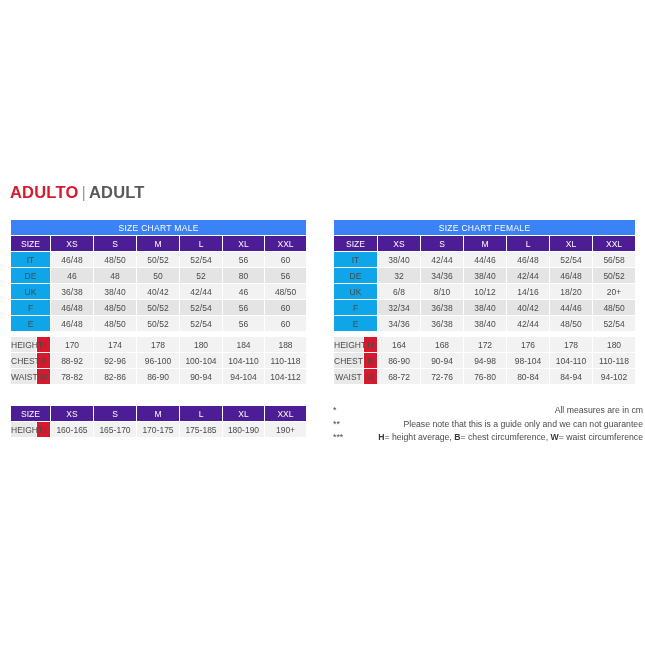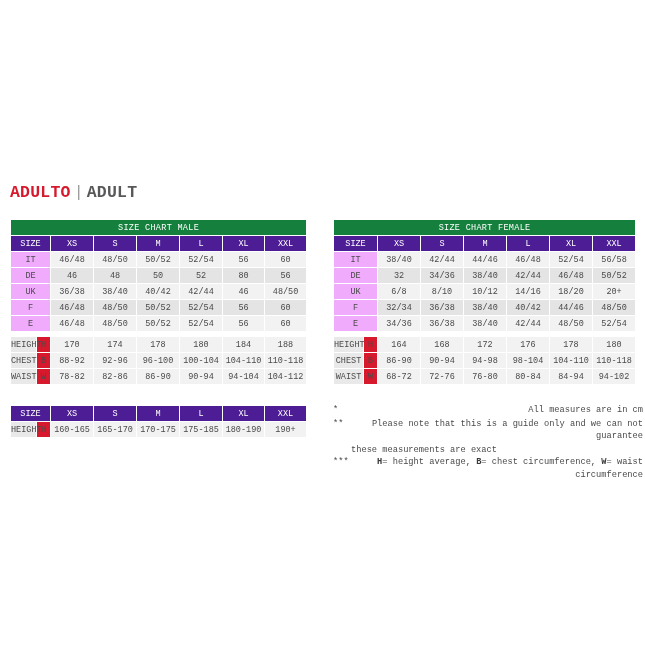--- a/index.html
+++ b/index.html
@@ -14,21 +14,20 @@
     color: #3a3a3a;
     position: relative;
     overflow: hidden;
   }
 
   .page {
     position: absolute;
     left: 0; top: 0;
     width: 645px;
     height: 645px;
-    font-family: Liberation Mono, monospace;
   }
 
   
   .main-heading {
     position: absolute;
     left: 10px;
     top: 183px;
     font-size: 16.5px;
     font-weight: bold;
     letter-spacing: 0.2px;
@@ -57,38 +56,38 @@
     padding: 0;
     text-align: center;
     vertical-align: middle;
     font-size: 8.5px;
     color: #4a4a4a;
     height: 15px;
     font-weight: normal;
   }
 
   .title-bar {
-    background: #15803d;
+    background: #3b82f6;
     color: #ffffff !important;
     font-weight: bold;
     font-size: 9.5px;
     letter-spacing: 0.3px;
     height: 17px;
   }
 
   .hdr {
     background: #4c1d95;
     color: #ffffff !important;
     font-weight: bold;
     font-size: 8.5px;
     height: 16px;
   }
 
   .rowlabel {
-    background: #f0abfc;
+    background: #0ea5e9;
     color: #d7192d;
     font-weight: bold;
     font-size: 8px;
   }
 
   .cell-light { background: #f2f2f2; }
   .cell-dark  { background: #e4e4e4; }
 
   
   .meas-label {
@@ -424,20 +423,19 @@
 
   <div class="notes">
     <div class="note-line">
       <span class="note-mark">*</span>
       <span class="note-text">All measures are in cm</span>
     </div>
     <div class="note-line">
       <span class="note-mark">**</span>
       <span class="note-text">Please note that this is a guide only and we can not guarantee</span>
     </div>
-    <div class="note-sub">these measurements are exact</div>
     <div class="note-line">
       <span class="note-mark">***</span>
       <span class="note-text"><b>H</b><span>= height average, </span><b>B</b><span>= chest circumference, </span><b>W</b><span>= waist circumference</span></span>
     </div>
   </div>
 
 </div>
 
 </body></html>

